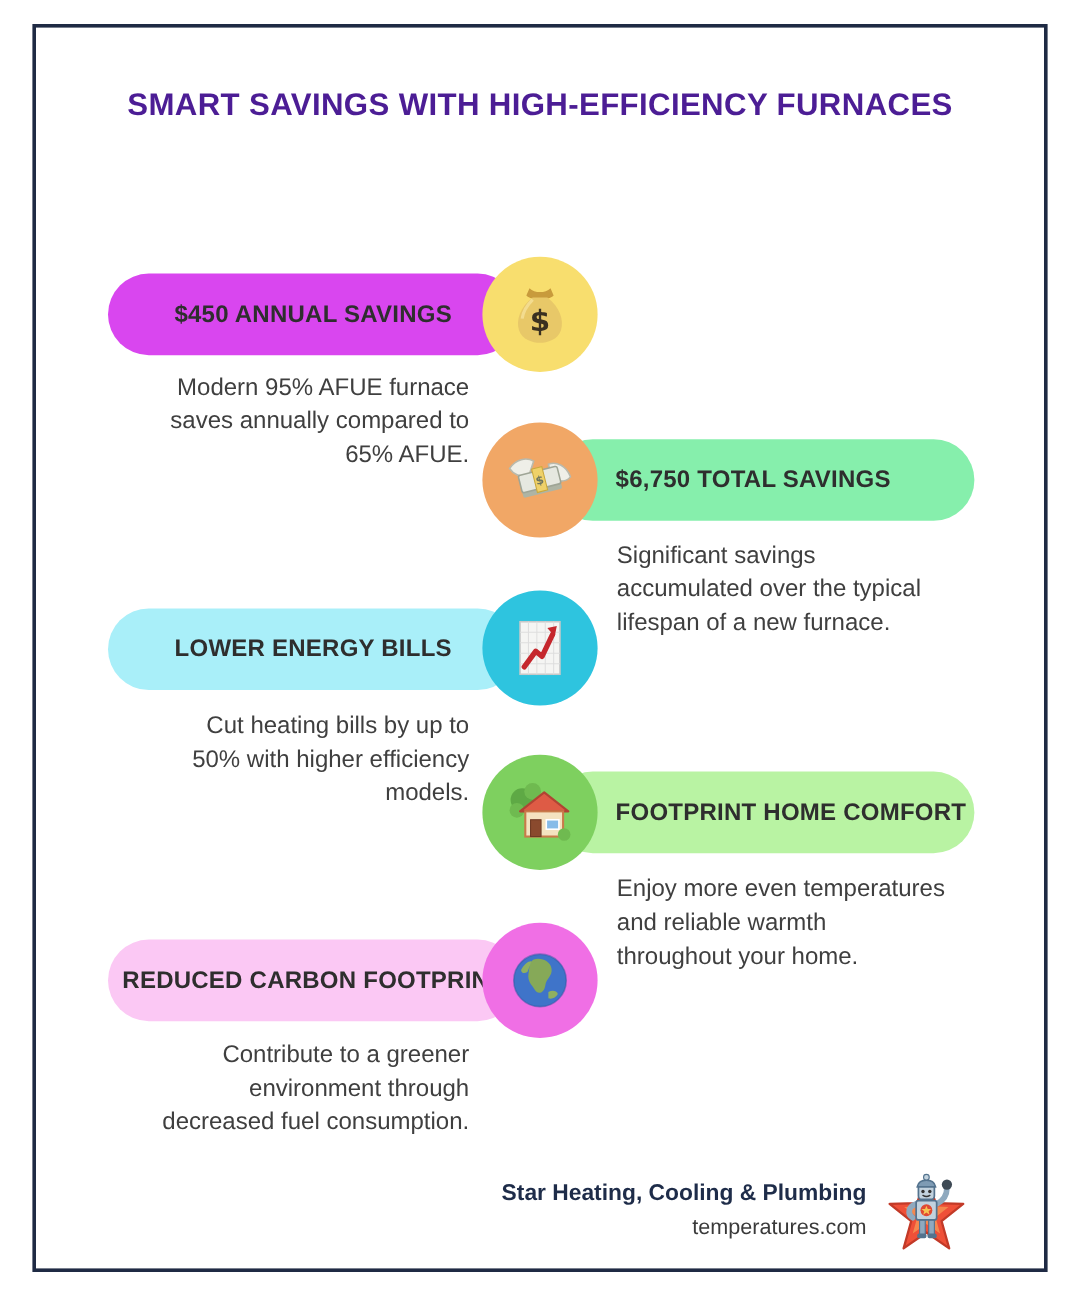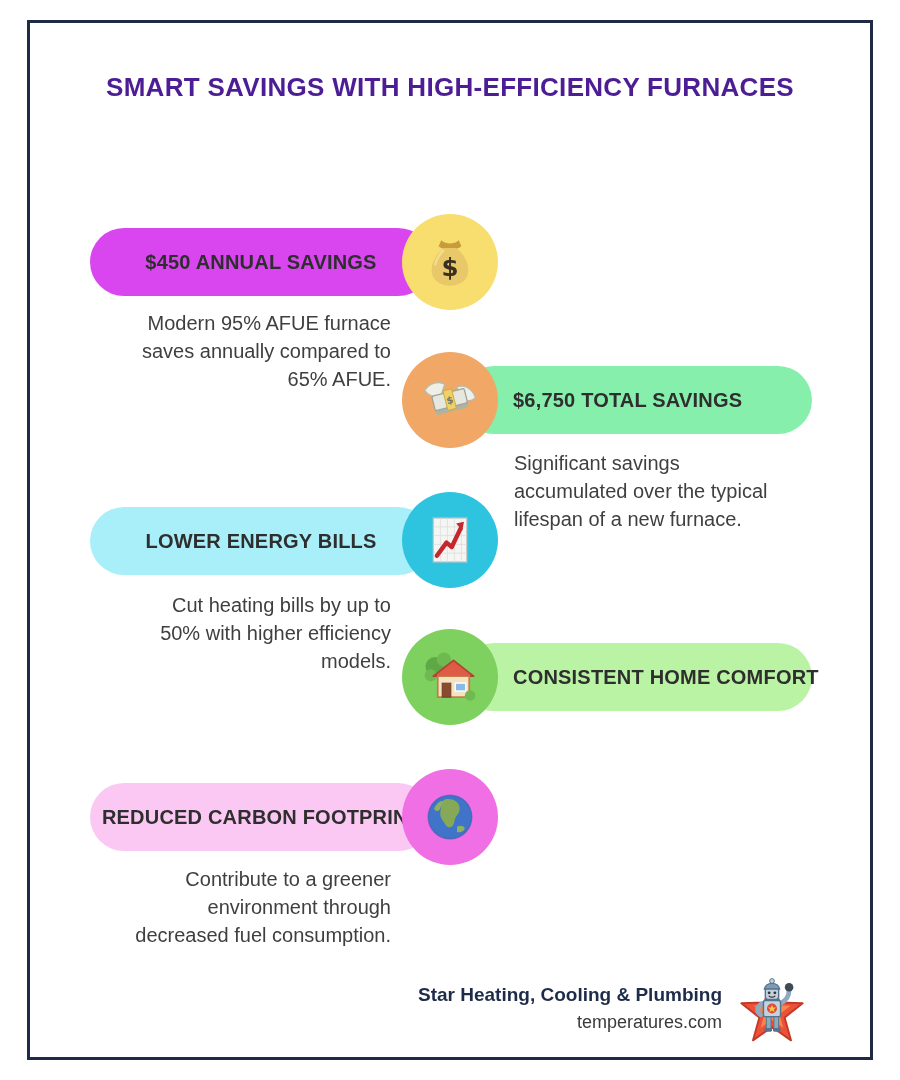--- a/index.html
+++ b/index.html
@@ -170,34 +170,37 @@
       <path d="M13 17 H51 M13 27 H51 M13 37 H51 M13 47 H51 M21 7 V57 M29 7 V57 M37 7 V57 M45 7 V57" stroke="#DEDEDE" stroke-width="1"></path>
       <path d="M17 50 L28 35 L34 40 L44 19" stroke="#C5272D" stroke-width="5" fill="none" stroke-linejoin="round" stroke-linecap="round"></path>
       <path d="M39 13 L48 11 L46 21 Z" fill="#C5272D"></path>
     </svg>
   </div>
   <p class="desc r" id="d3">Cut heating bills by up to
 50% with higher efficiency
 models.</p>
 
   <div class="pill start" id="p4" style="background-color: rgb(185, 243, 163);">
-    <span class="pill-label">CONSISTENT HOME COMFORT</span>
+    <span class="pill-label">FOOTPRINT HOME COMFORT</span>
   </div>
   <div class="circle" id="c4" style="background-color: rgb(126, 208, 95);">
     <svg viewBox="0 0 64 64">
       <circle cx="15" cy="20" r="11" fill="#5EA945"></circle>
       <circle cx="25" cy="12" r="8" fill="#6FBA50"></circle>
       <circle cx="10" cy="30" r="7" fill="#6FBA50"></circle>
       <path d="M13 31 L36 13 L59 31 Z" fill="#DE5B45" stroke="#B04433" stroke-width="2" stroke-linejoin="round"></path>
       <rect x="18" y="31" width="36" height="24" fill="#F4E3C0" stroke="#C97A4A" stroke-width="2"></rect>
       <rect x="23" y="39" width="10" height="16" fill="#8A4A2E" stroke="#6E3A24"></rect>
       <rect x="38" y="39" width="12" height="9" fill="#86BBE8" stroke="#FFFFFF" stroke-width="1.5"></rect>
       <circle cx="55" cy="53" r="6" fill="#6FBA50"></circle>
     </svg>
   </div>
+  <p class="desc" id="d4">Enjoy more even temperatures
+and reliable warmth
+throughout your home.</p>
 
   <div class="pill center" id="p5" style="background-color: rgb(251, 200, 244);">
     <span class="pill-label">REDUCED CARBON FOOTPRINT</span>
   </div>
   <div class="circle" id="c5" style="background-color: rgb(240, 111, 229);">
     <svg viewBox="0 0 64 64">
       <circle cx="32" cy="32" r="25" fill="#3F74C9"></circle>
       <path d="M26 12 C34 10 42 14 43 21 C44 28 38 30 37 37 C36 44 30 46 27 41 C24 36 20 33 21 26 C22 19 22 14 26 12 Z" fill="#86A958"></path>
       <path d="M14 22 C17 16 22 13 24 14 L20 24 C17 26 14 25 14 22 Z" fill="#8FB060"></path>
       <path d="M40 43 C44 41 48 42 49 45 C47 49 43 50 40 49 Z" fill="#8FB060"></path>

